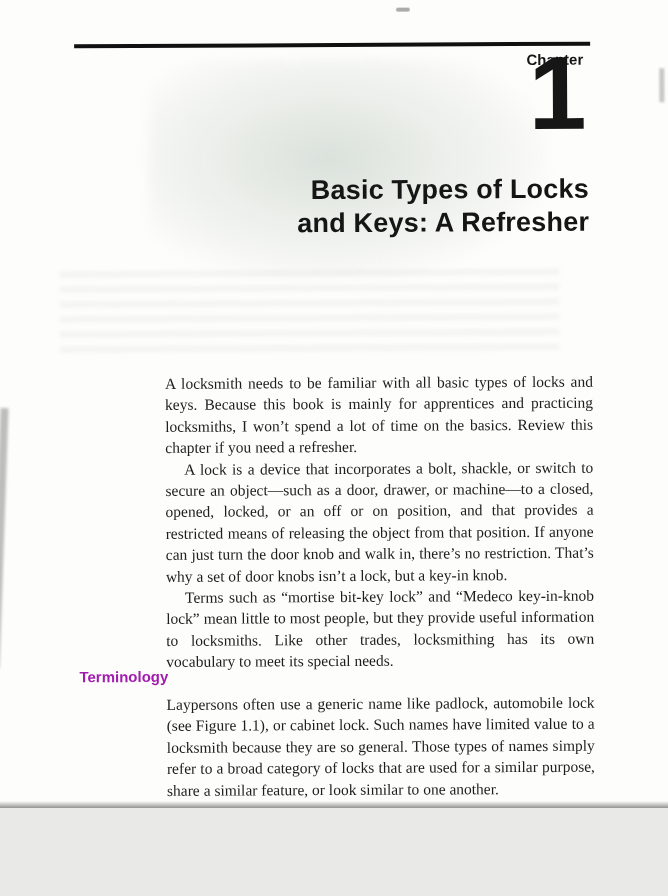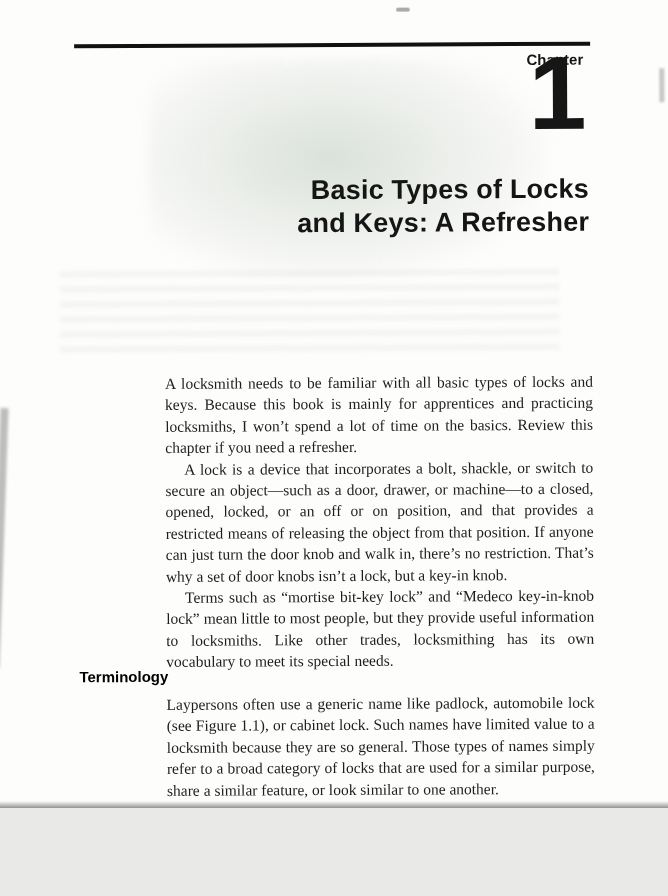--- a/index.html
+++ b/index.html
@@ -151,21 +151,21 @@
     text-indent: 19px;
   }
   .italic { }
   .section-heading {
     position: absolute;
     left: 78px;
     top: 667px;
     font-family: "Liberation Sans", sans-serif;
     font-weight: bold;
     font-size: 15px;
-    color: #000000;
+    color: #a21caf;
   }
   .body-block-2 {
     position: absolute;
     left: 165px;
     top: 693px;
     width: 428px;
     font-size: 15.5px;
     line-height: 21.4px;
     text-align: justify;
     color: #1d1d1d;

